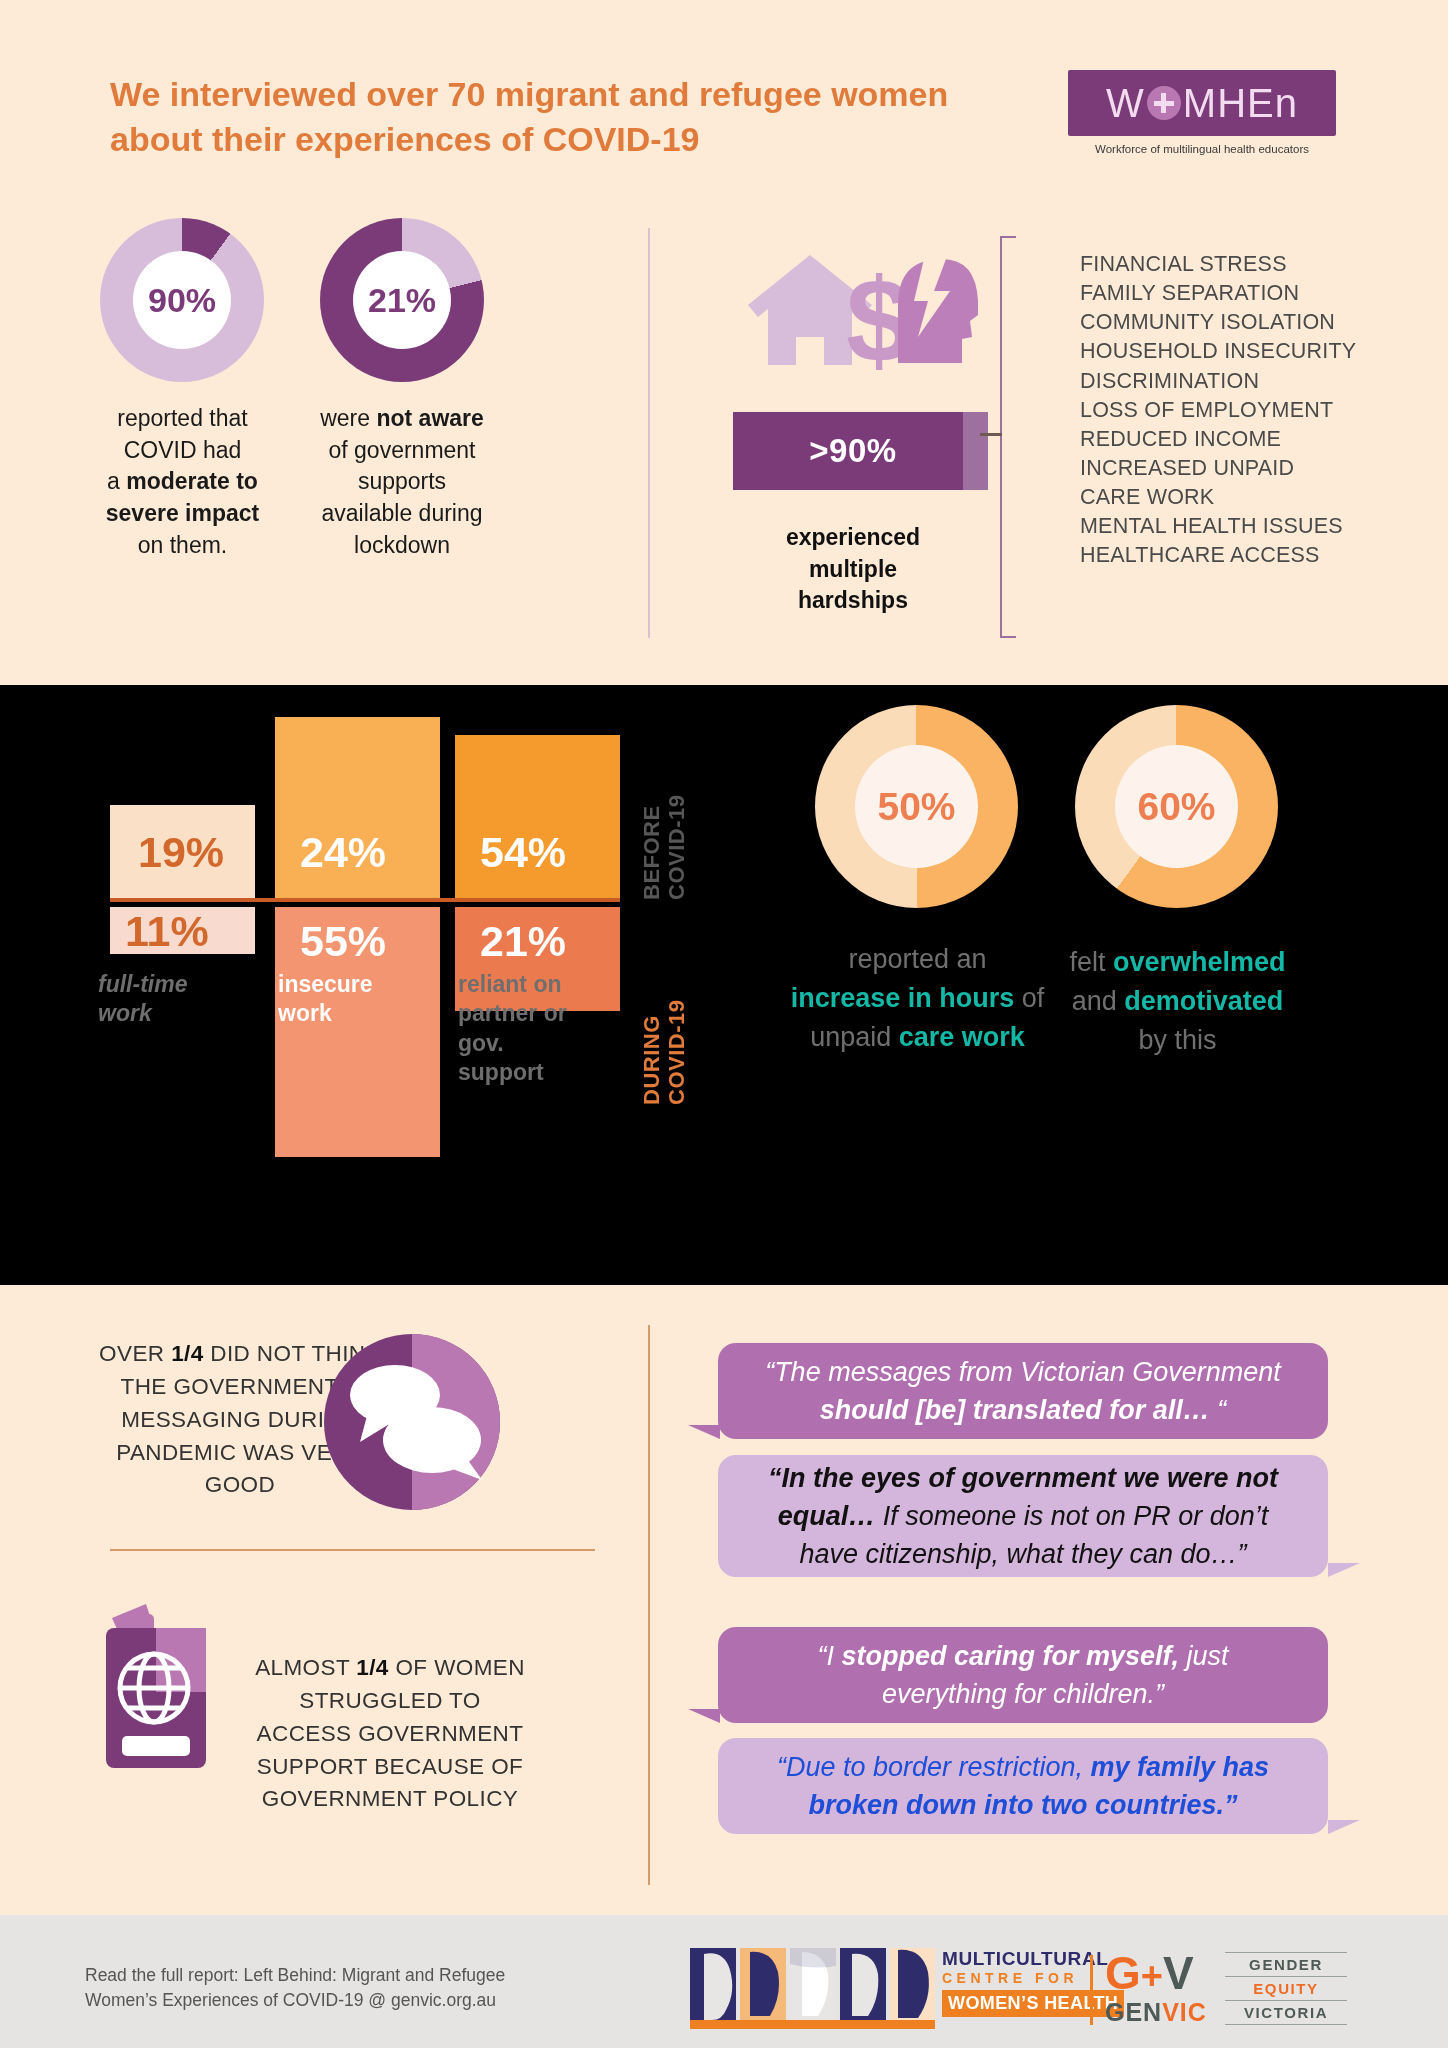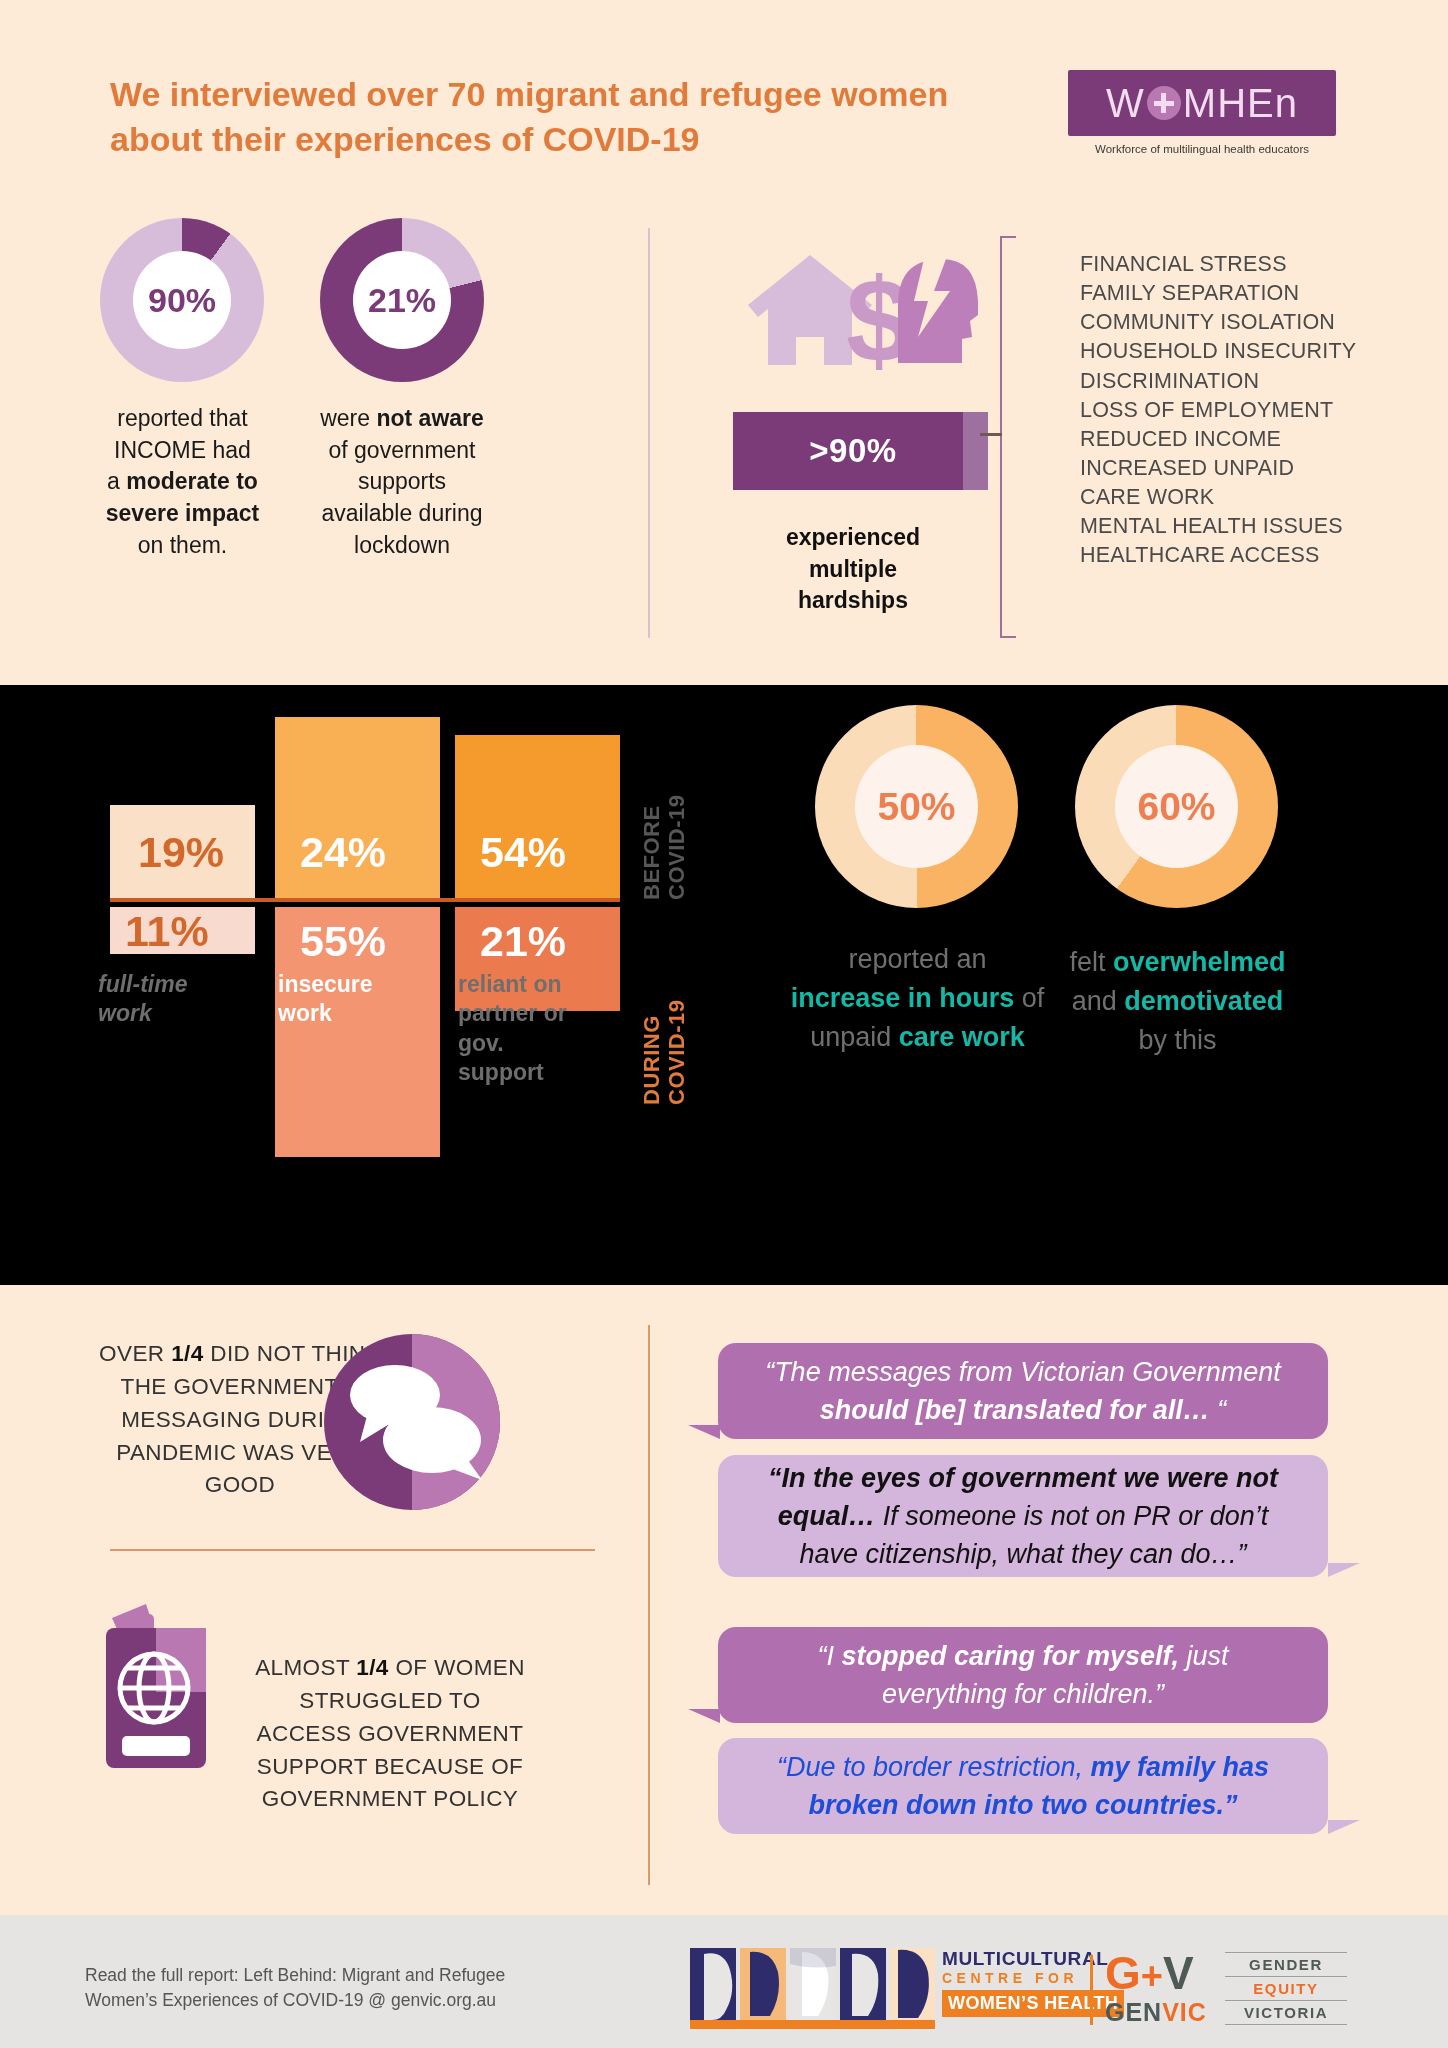--- a/index.html
+++ b/index.html
@@ -123,21 +123,21 @@
     </div>
 
     <div class="donut-wrap" style="left:100px;top:218px;">
       <div class="donut" style="width:164px;height:164px;background:conic-gradient(#7A3B78 0deg 36deg, #D7BDDA 36deg 360deg);">
         <div class="donut-hole" style="left:33px;top:33px;width:98px;height:98px;font-size:34px;">
           <span>90%</span>
         </div>
       </div>
       <div class="cap" style="left:-40px;top:185px;width:245px;">
         <span>reported that</span><br>
-        <span>INCOME had</span><br>
+        <span>COVID had</span><br>
         <span>a </span><b>moderate to</b><br>
         <b>severe impact</b><br>
         <span>on them.</span>
       </div>
     </div>
 
     <div class="donut-wrap" style="left:320px;top:218px;">
       <div class="donut" style="width:164px;height:164px;background:conic-gradient(#D7BDDA 0deg 76deg, #7A3B78 76deg 360deg);">
         <div class="donut-hole" style="left:33px;top:33px;width:98px;height:98px;font-size:34px;">
           <span>21%</span>

